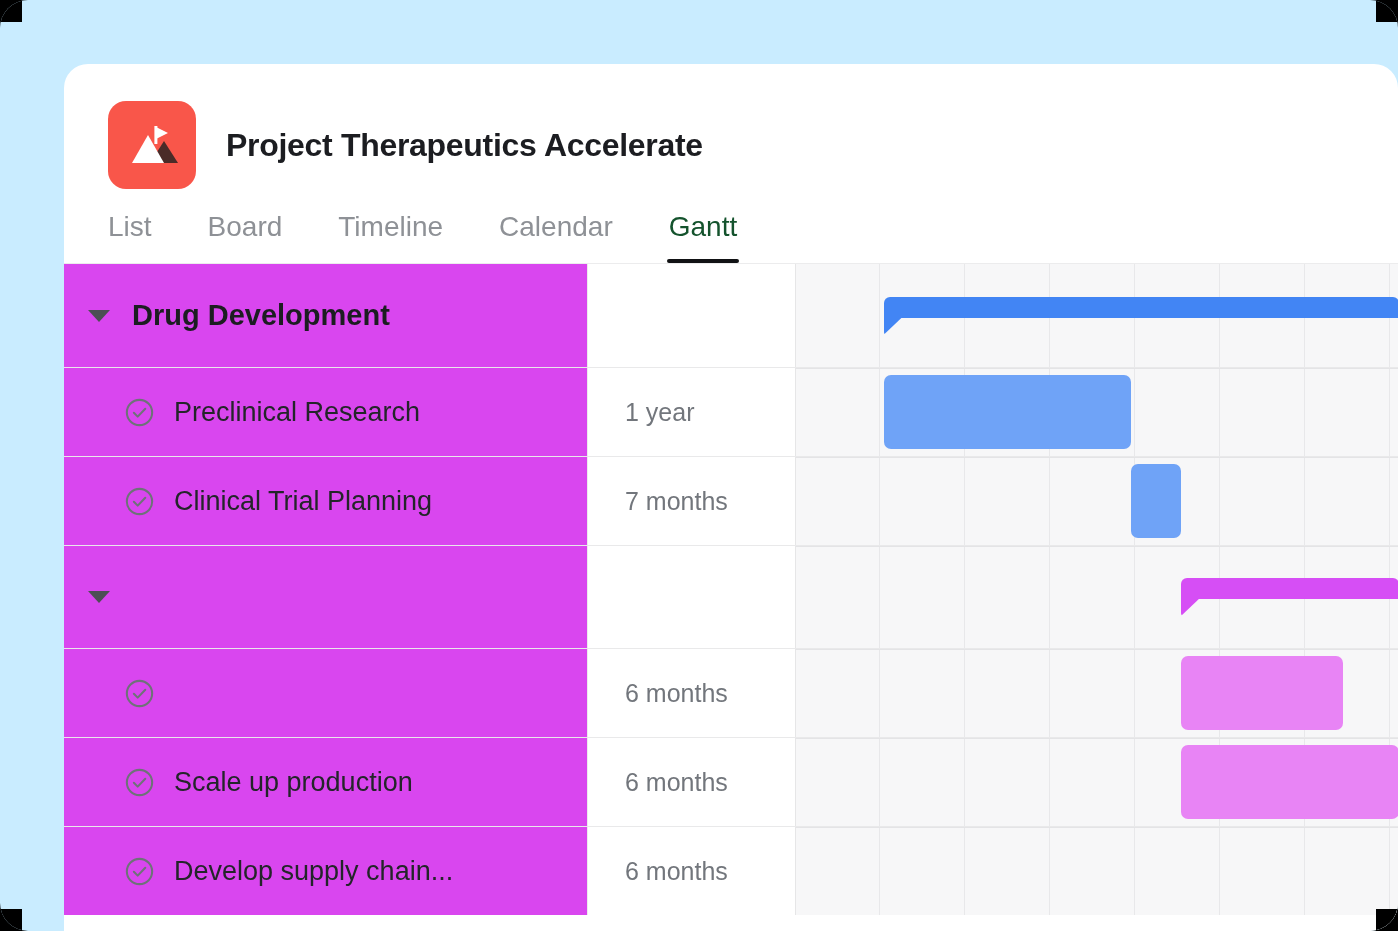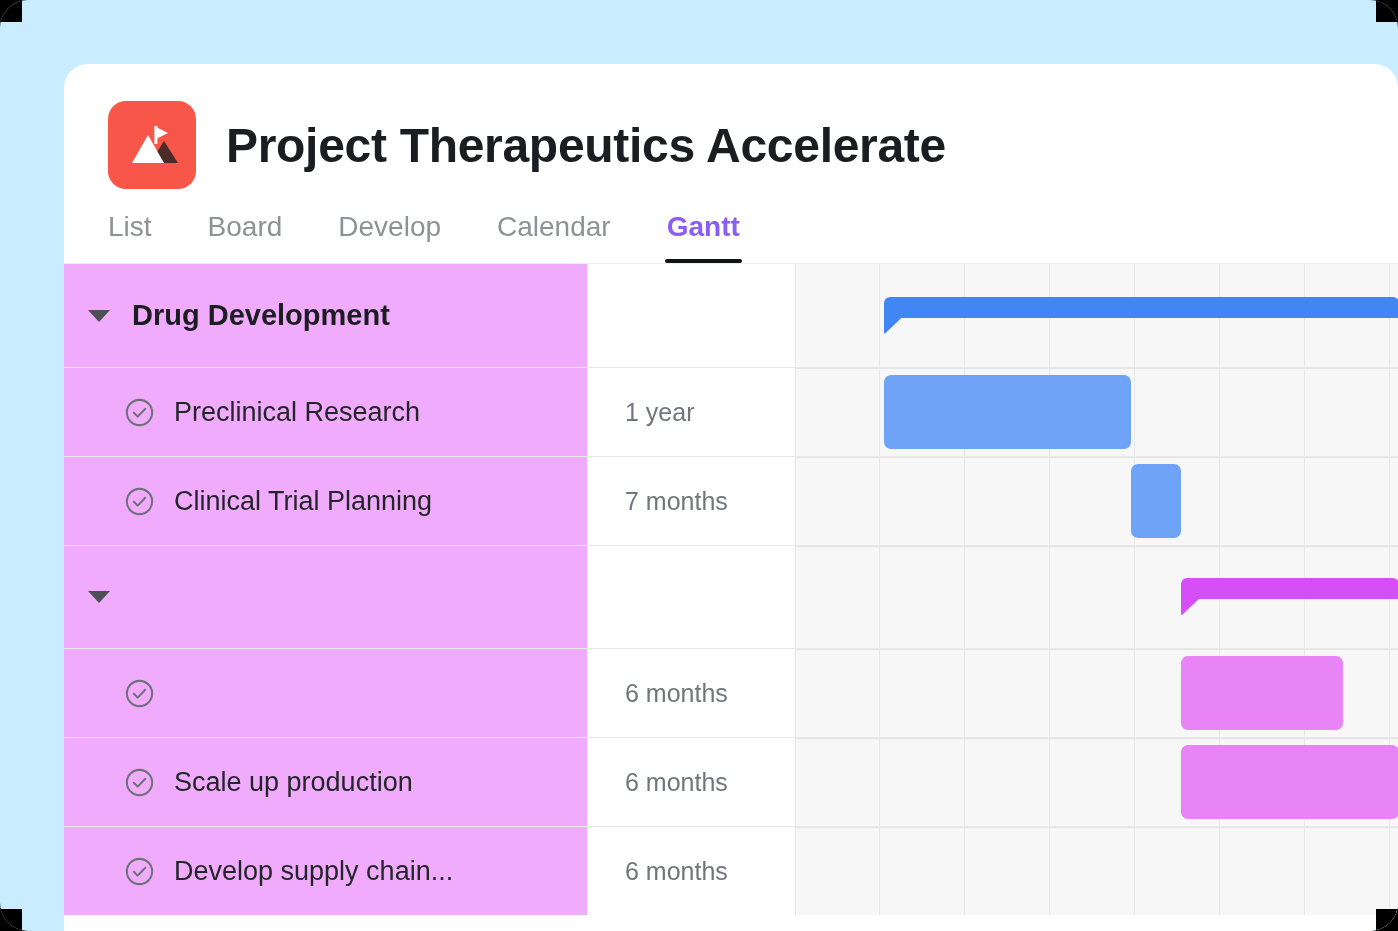--- a/index.html
+++ b/index.html
@@ -35,21 +35,21 @@
   .logo {
     width:88px; height:88px;
     border-radius:18px;
     background:#f9564a;
     display:flex; align-items:center; justify-content:center;
     flex:none;
   }
   .logo svg { display:block; }
   .proj-title {
     margin-left:30px;
-    font-size:48px;
+    font-size:32px;
     font-weight:700;
     color:#1c1d21;
     letter-spacing:-0.3px;
     white-space:nowrap;
   }
   
   .tabs {
     display:flex;
     align-items:flex-end;
     padding-left:44px;
@@ -58,21 +58,21 @@
     border-bottom:1px solid #ececed;
   }
   .tab {
     position:relative;
     font-size:28px;
     color:#8e9196;
     padding-bottom:20px;
     cursor:pointer;
     white-space:nowrap;
   }
-  .tab.active { color:#8b5cf6; font-weight:700; }
+  .tab.active { color:#14532d; font-weight:400; }
   .tab.active:after {
     content:"";
     position:absolute;
     left:-2px; right:-2px; bottom:0;
     height:4px; background:#111214;
     border-radius:2px;
   }
   
   #gantt { position:relative; width:100%; }
   .row {
@@ -81,21 +81,21 @@
     height:89px;
     align-items:center;
   }
   .row.group { height:103px; }
   .row.sep { border-top:1px solid #e9e9ea;justify-content:space-between; }
   .col-name {
     width:523px; flex:none;
     display:flex; align-items:center;
     padding-left:4px;
     height:100%;
-    background:#f0abfc;
+    background:#d946ef;
     position:relative; z-index:2;
   }
   .col-dur {
     width:208px; flex:none;
     display:flex; align-items:center;
     padding-left:37px;
     height:100%;
     background:#fff;
     border-left:1px solid #ececec;
     position:relative; z-index:2;
@@ -184,21 +184,21 @@
           <polygon points="38,22 52,44 24,44" fill="#4a2b28"></polygon>
           <polygon points="22,16 38,44 6,44" fill="#ffffff"></polygon>
         </svg>
       </div>
       <div class="proj-title">Project Therapeutics Accelerate</div>
     </div>
 
     <div class="tabs">
       <div class="tab">List</div>
       <div class="tab">Board</div>
-      <div class="tab">Develop</div>
+      <div class="tab">Timeline</div>
       <div class="tab">Calendar</div>
       <div class="tab active">Gantt</div>
     </div>
 
     <div id="gantt">
 
       <div class="row group">
         <div class="col-name">
           <div class="caret"></div>
           <span class="group-label">Drug Development</span>

